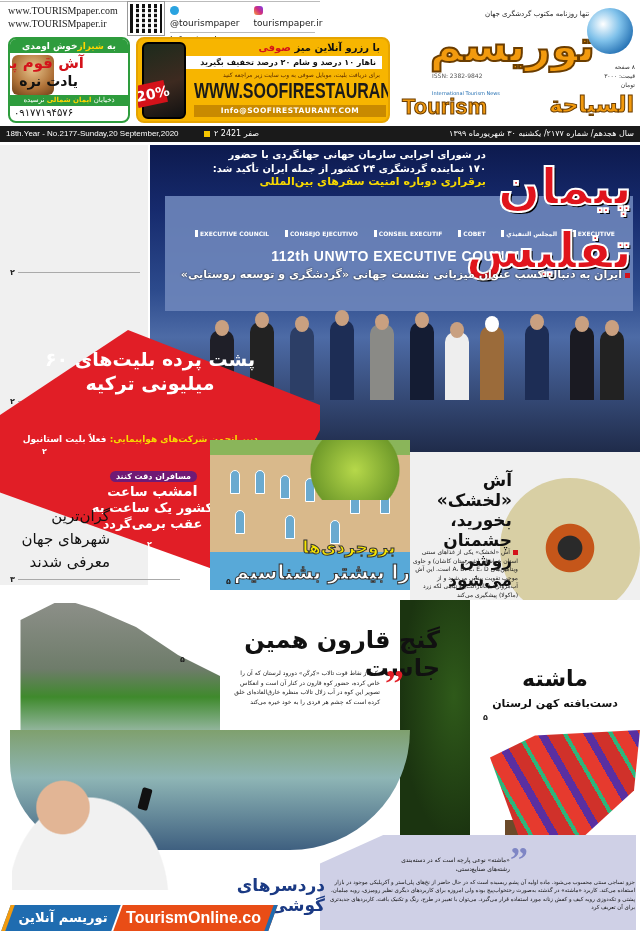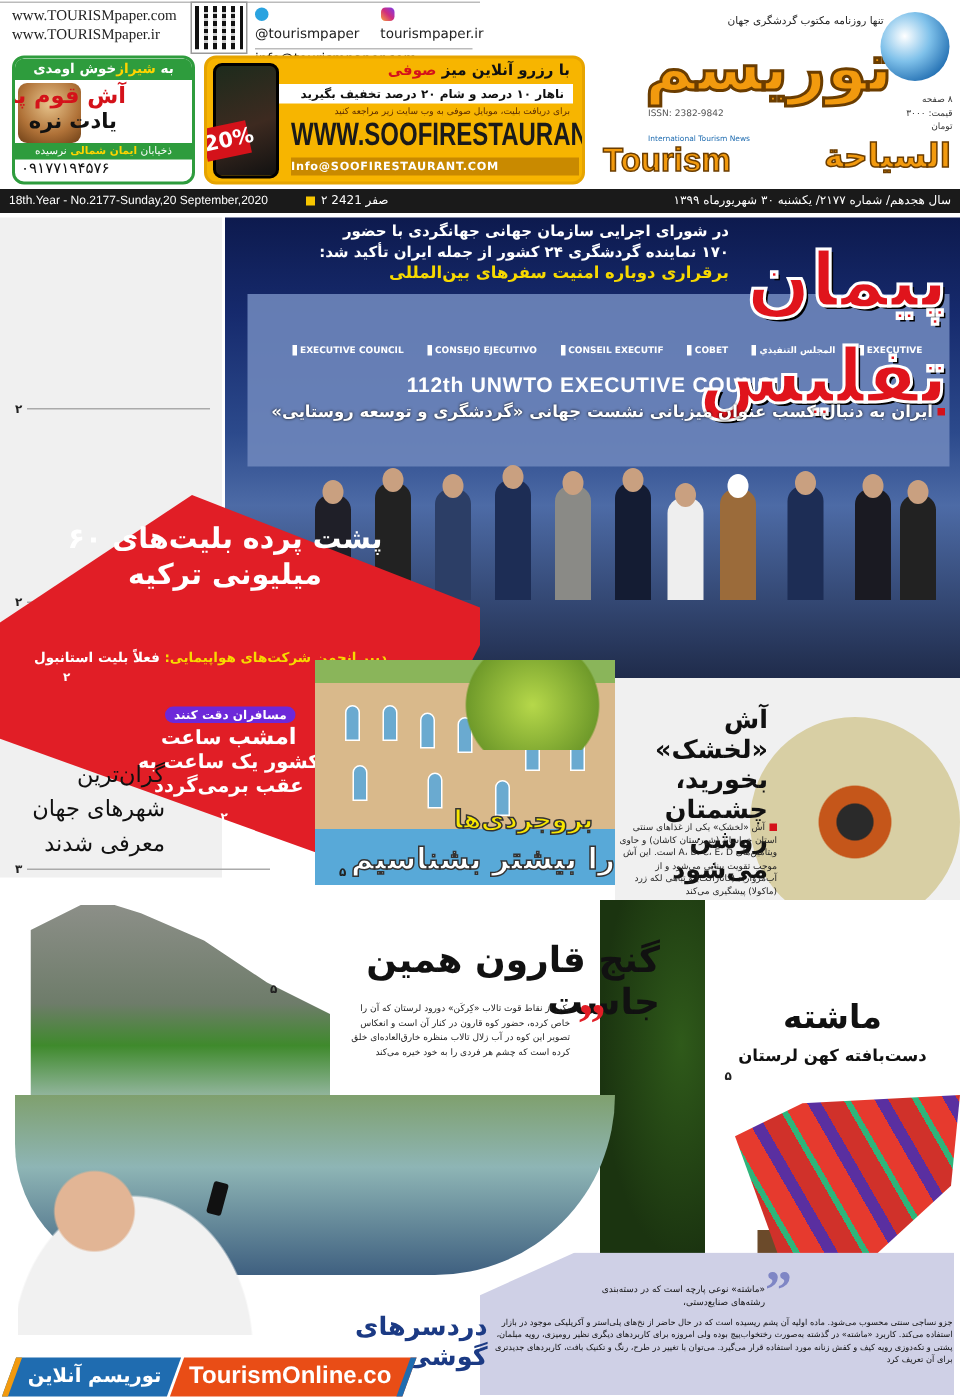--- a/index.html
+++ b/index.html
@@ -32,21 +32,21 @@
   .ad-left .phone{position:absolute;left:4px;top:68px;font-size:10px;font-weight:normal;color:#111}
 
   .ad-mid{left:136px;top:37px;width:254px;height:86px;border:2px solid #e6a400;border-radius:8px;background:#f7b500;overflow:hidden}
   .ad-mid .phoneimg{position:absolute;left:4px;top:3px;width:44px;height:77px;border-radius:6px;background:linear-gradient(160deg,#1d2b1c,#3d2a20 55%,#111);border:2px solid #000}
   .ad-mid .badge20{position:absolute;left:-2px;top:44px;width:30px;height:22px;background:#d4121a;color:#fff;font-weight:bold;font-size:14px;line-height:22px;text-align:center;transform:rotate(-12deg)}
   .ad-mid .l1{position:absolute;right:8px;top:3px;font-size:10px;font-weight:bold;color:#111}
   .ad-mid .l1 b{color:#d4121a}
   .ad-mid .l2{position:absolute;right:6px;top:17px;width:196px;height:13px;background:#fff;font-size:8px;line-height:13px;text-align:right;padding-right:6px;font-weight:bold;color:#111}
   .ad-mid .l3{position:absolute;right:8px;top:32px;font-size:6px;color:#5a2a00}
   .ad-mid .url{position:absolute;left:56px;top:40px;width:192px;font-family:"Liberation Sans",sans-serif;font-weight:bold;font-size:16px;letter-spacing:0px;color:#1a1a1a;transform:scaleY(1.35);transform-origin:left top}
-  .ad-mid .mail{position:absolute;left:56px;top:66px;width:192px;height:12px;background:#c98a00;color:#fff;font-size:7.5px;font-weight:bold;line-height:12px;text-align:left;letter-spacing:.5px}
+  .ad-mid .mail{position:absolute;left:56px;top:66px;width:192px;height:12px;background:#c98a00;color:#fff;font-size:7.5px;font-weight:bold;line-height:12px;text-align:center;letter-spacing:.5px}
 
   .logo-main{left:405px;top:8px;width:228px;height:70px}
   .logo-fa{position:absolute;left:0;top:10px;width:190px;height:56px;font-size:44px;font-weight:bold;color:#f29a0e;-webkit-text-stroke:2px #6b3d00;line-height:56px;text-align:right;letter-spacing:-2px}
   .globe{position:absolute;right:0;top:0;width:46px;height:46px;border-radius:50%;background:radial-gradient(circle at 35% 35%,#fff,#7fc1ea 40%,#1f6cb0 80%)}
   .tagline{position:absolute;left:80px;top:2px;font-size:7px;color:#222}
   .issn{left:432px;top:72px;font-size:6px;color:#555}
   .price{left:590px;top:62px;font-size:6px;color:#333;line-height:9px;text-align:right;width:45px}
   .logo-en{left:402px;top:92px;width:232px;height:30px}
   .logo-en .en{position:absolute;left:0;top:2px;font-family:"Liberation Sans",sans-serif;font-weight:bold;font-size:22px;color:#f29a0e;-webkit-text-stroke:1px #6b3d00}
   .logo-en .ar{position:absolute;right:0;top:0;font-size:22px;font-weight:bold;color:#f29a0e;-webkit-text-stroke:1px #6b3d00}
@@ -81,21 +81,21 @@
   .headline{left:350px;top:155px;width:282px;color:#e0141c;font-size:50px;font-weight:bold;line-height:64px;-webkit-text-stroke:2px #fff;text-shadow:2px 2px 0 #000}
   .people{left:170px;top:310px;width:460px;height:90px}
   .person{position:absolute;bottom:0;width:24px;border-radius:10px 10px 0 0}
   .head{position:absolute;width:14px;height:16px;border-radius:50%;background:#c9a080}
 
   
   .redwedge{left:0;top:330px;width:320px;height:250px;background:#e11e26;clip-path:polygon(40% 0,100% 30%,100% 40%,76% 100%,0 65%,0 34%)}
   .rw-h{left:40px;top:347px;width:220px;text-align:center;color:#fff;font-size:19px;font-weight:bold;line-height:24px}
   .rw-yel{left:0;top:434px;width:258px;color:#f7d900;font-weight:bold;font-size:9px}
   .rw-yel span{color:#fff}
-  .rw-pill{left:110px;top:471px;background:#6d28d9;color:#fff;font-size:8px;font-weight:bold;padding:1px 6px;border-radius:6px}
+  .rw-pill{left:110px;top:471px;background:#701a75;color:#fff;font-size:8px;font-weight:bold;padding:1px 6px;border-radius:6px}
   .rw-h2{left:90px;top:483px;width:125px;text-align:center;color:#fff;font-size:13px;line-height:16px;font-weight:bold}
   .rw-h2 b{font-size:15px}
 
   .lc-h4{left:10px;top:505px;width:100px;font-size:15px;color:#111;line-height:23px;text-align:right}
 
   
   .bldg{left:210px;top:440px;width:200px;height:150px;background:linear-gradient(180deg,#8ab55a 0 10%,#d9b98b 10% 75%,#58a9d8 75%)}
   .bldg-win{position:absolute;width:10px;height:24px;background:#6aaad0;border-radius:5px 5px 0 0;border:1px solid #fff}
   .bldg-leaves{position:absolute;right:0;top:0;width:110px;height:60px;background:radial-gradient(circle,#b6d84a,#6f9a2a 70%,transparent 72%)}
   .bldg-yel{left:290px;top:537px;width:118px;text-align:center;color:#f7e600;font-size:17px;font-weight:bold;-webkit-text-stroke:1px #333}

